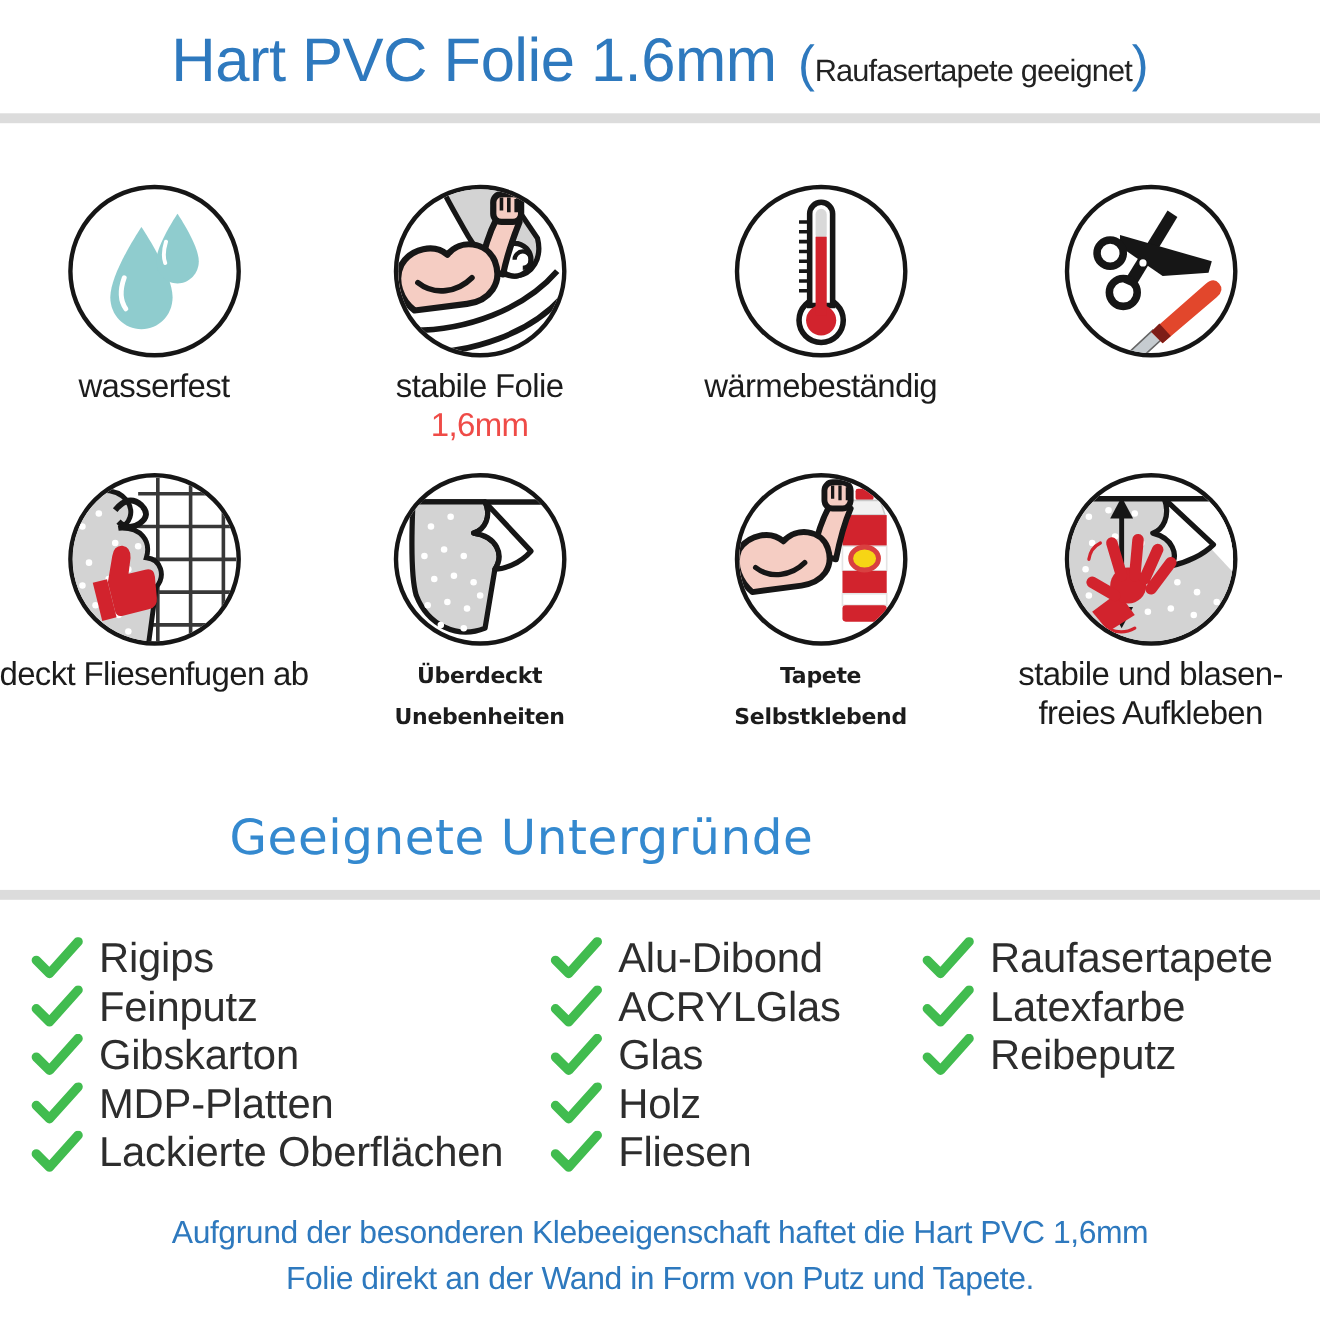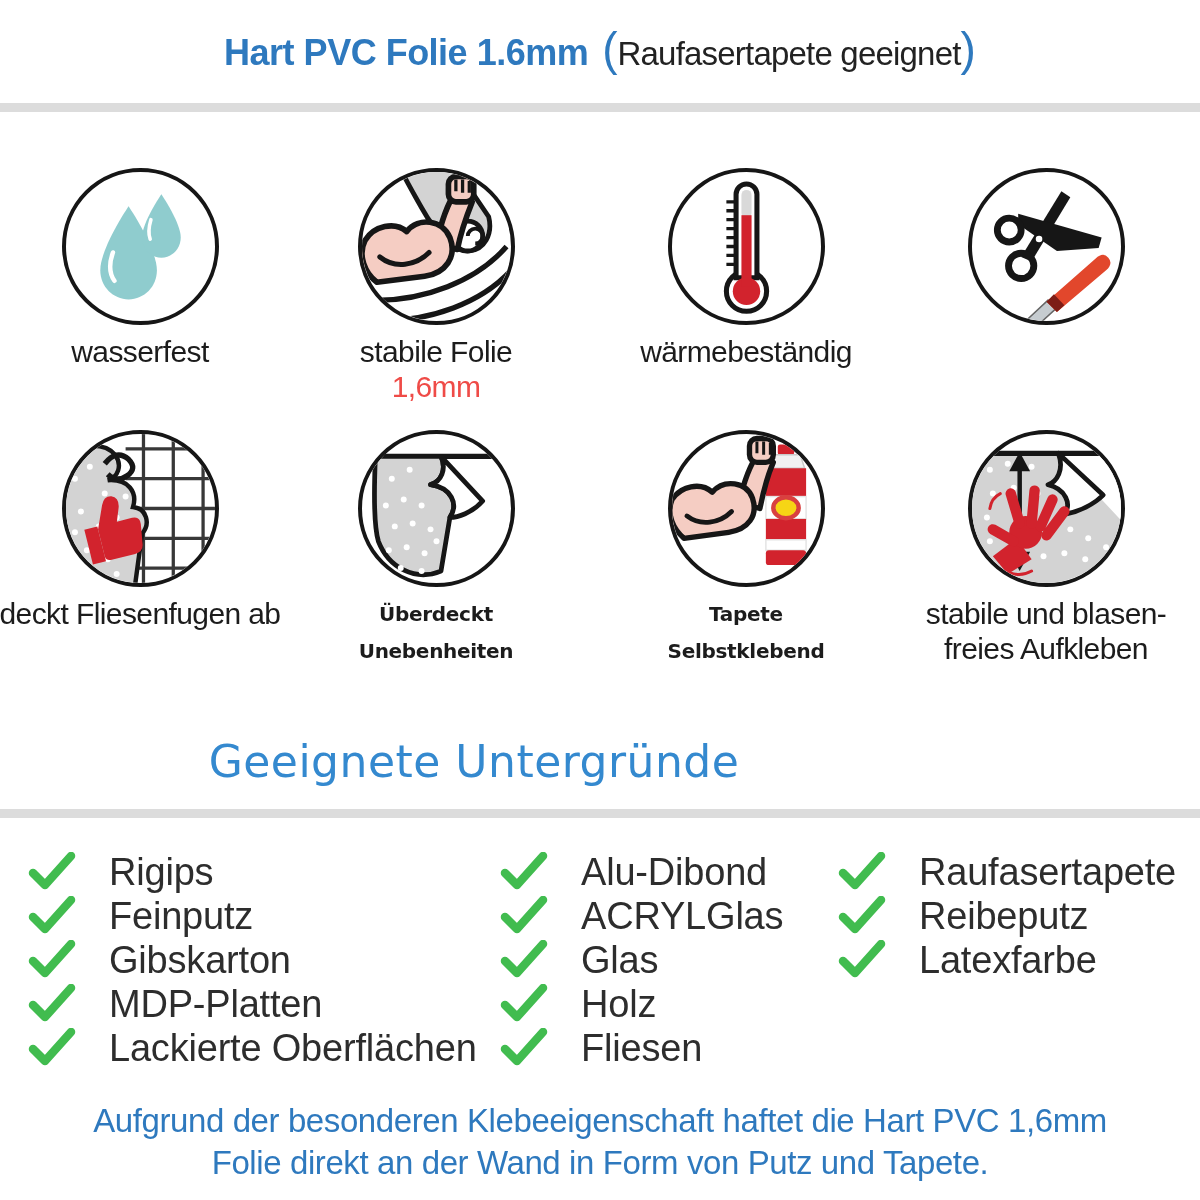--- a/index.html
+++ b/index.html
@@ -7,23 +7,23 @@
     --red:#d2232d; --sub_red:#ef4b47; --teal:#8fccce; --skin:#f5cdc3;
     --foil_gray:#d3d3d3; --check_green:#41bc4f; --bar_gray:#dcdcdc;
     --dark:#161616; --cutter_orange:#e2472c;
   }
   html,body{margin:0;padding:0;background:#fff;}
   .page{position:relative;width:1200px;height:1200px;background:#fff;overflow:hidden;
         font-family:"Liberation Sans",sans-serif;color:var(--text_dark);}
 
   
   .header{position:absolute;top:22px;left:0;width:1200px;text-align:center;white-space:nowrap;}
-  .header .main{font-size:36px;color:var(--accent_blue);letter-spacing:-0.5px;font-weight:bold;}
+  .header .main{font-size:56px;color:var(--accent_blue);letter-spacing:-0.5px;}
   .header .paren{font-size:46px;color:var(--accent_blue);}
-  .header .note{font-size:33px;color:#222;letter-spacing:-0.8px;}
+  .header .note{font-size:28px;color:#222;letter-spacing:-0.8px;}
 
   .bar{position:absolute;left:0;width:1200px;height:9px;background:var(--bar_gray);}
   #bar1{top:103px;} #bar2{top:809px;}
 
   
   .features{position:absolute;top:168px;left:0;width:976px;height:530px;}
   .cell{position:absolute;width:300px;text-align:center;}
   .circle{margin:0 auto;width:149px;height:149px;border:4.5px solid var(--dark);
           border-radius:50%;overflow:hidden;position:relative;background:#fff;}
   .circle svg{position:absolute;left:0;top:0;width:100%;height:100%;}
@@ -42,25 +42,25 @@
   .dot{fill:#ffffff;}
 
   
   .section-title{position:absolute;top:736px;left:0;width:948px;text-align:center;
       font-family:"DejaVu Sans",sans-serif;font-size:44px;color:var(--section_blue);letter-spacing:0.5px;}
   .scol{position:absolute;top:850px;margin:0;padding:0;list-style:none;}
   #scol1{left:28px;} #scol2{left:500px;} #scol3{left:838px;}
   .scol li{height:44px;display:flex;align-items:center;gap:14px;}
   .check{width:48px;height:40px;flex:0 0 auto;}
   .check path{stroke:var(--check_green);stroke-width:8.5;fill:none;stroke-linecap:round;stroke-linejoin:round;}
-  .slabel{font-size:38px;color:#2d2d2d;letter-spacing:-0.2px;white-space:nowrap;margin-left:19px;}
+  .slabel{font-size:38px;color:#2d2d2d;letter-spacing:-0.2px;white-space:nowrap;}
 
   
   .footer{position:absolute;top:1100px;left:0;width:1200px;text-align:center;
-      font-size:33px;line-height:42px;color:var(--accent_blue);letter-spacing:-0.4px;}
+      font-size:29px;line-height:42px;color:var(--accent_blue);letter-spacing:-0.4px;}
   .footer span{display:block;}
 </style>
 </head>
 <body>
 
 <div class="page">
 
   <div class="header">
     <span class="main">Hart PVC Folie 1.6mm</span>
     <span class="main">&nbsp;</span><span class="paren">(</span><span class="note">Raufasertapete geeignet</span><span class="paren">)</span>
@@ -336,27 +336,27 @@
     <li>
         <svg class="check" viewBox="0 0 46 40">
           <path d="M4 21 L16 33 L42 4"></path>
         </svg>
         <span class="slabel">Raufasertapete</span>
       </li>
     <li>
         <svg class="check" viewBox="0 0 46 40">
           <path d="M4 21 L16 33 L42 4"></path>
         </svg>
+        <span class="slabel">Latexfarbe</span>
+      </li>
+    <li>
+        <svg class="check" viewBox="0 0 46 40">
+          <path d="M4 21 L16 33 L42 4"></path>
+        </svg>
         <span class="slabel">Reibeputz</span>
-      </li>
-    <li>
-        <svg class="check" viewBox="0 0 46 40">
-          <path d="M4 21 L16 33 L42 4"></path>
-        </svg>
-        <span class="slabel">Latexfarbe</span>
       </li>
   </ul>
 
   <div class="footer">
     <span>Aufgrund der besonderen Klebeeigenschaft haftet die Hart PVC 1,6mm</span>
     <span>Folie direkt an der Wand in Form von Putz und Tapete.</span>
   </div>
 
 </div>
 

